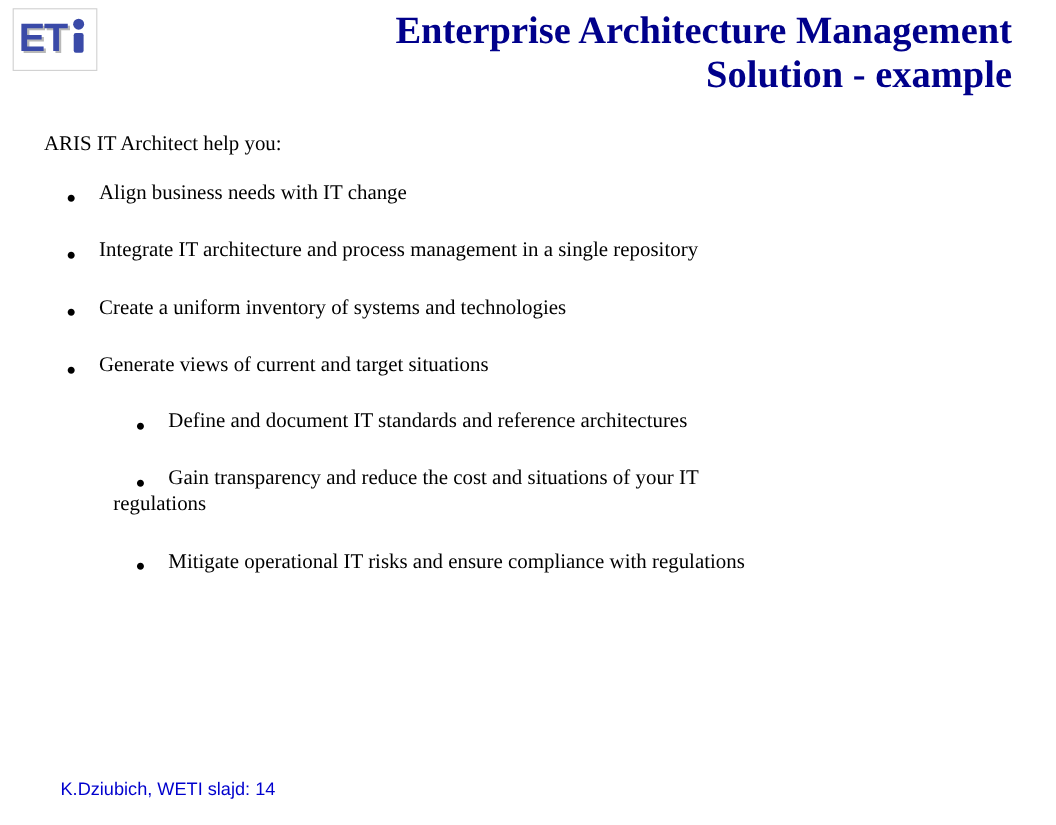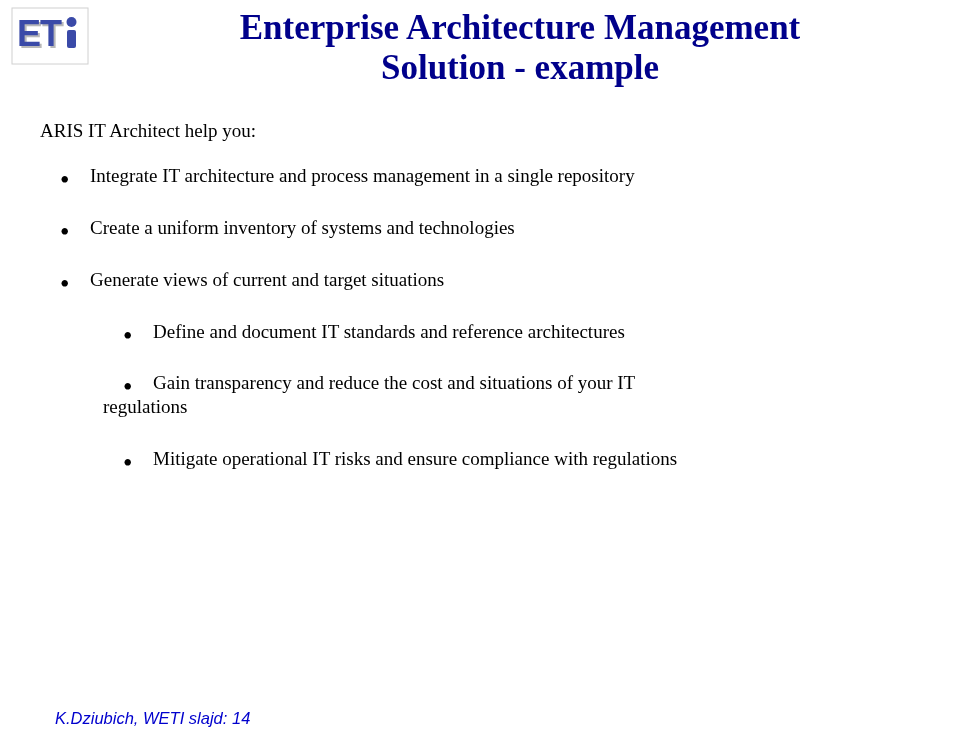--- a/index.html
+++ b/index.html
@@ -16,21 +16,21 @@
       overflow: hidden;
     }
     .logo {
       position: absolute;
       top: 6px;
       left: 10px;
       width: 80px;
       height: 60px;
     }
     .heading {
-      text-align: center;
+      text-align: right;
       color: #00008b;
       font-weight: bold;
       font-size: 35px;
       line-height: 1.15;
       padding-top: 8px;
       padding-left: 120px;
       padding-right: 40px;
     }
     .content {
       padding: 20px 40px 0 40px;
@@ -80,21 +80,20 @@
     .hanging {
       margin-left: -50px;
     }
     .footer {
       position: absolute;
       bottom: 22px;
       left: 55px;
       font-family: Arial, Helvetica, sans-serif;
       font-size: 16.5px;
       color: #0000cd;
-      font-style: italic;
     }
   </style>
 </head>
 <body>
 
 <div class="logo">
   <svg viewBox="0 0 80 60" width="80" height="60">
     <rect x="2" y="2" width="76" height="56" fill="#ffffff" stroke="#d0d0d0" stroke-width="1"></rect>
 
     <text x="9" y="42" font-family="Arial Black, Arial, sans-serif" font-size="36" font-weight="900" fill="#b8b8b8">E</text>
@@ -110,20 +109,21 @@
 
 <div class="heading">
   <span>Enterprise Architecture Management</span><br>
   <span>Solution - example</span>
 </div>
 
 <div class="content">
   <div class="lead">ARIS IT Architect help you:</div>
 
   <ul class="outer">
+    <li><span>Align business needs with IT change</span></li>
     <li><span>Integrate IT architecture and process management in a single repository</span></li>
     <li><span>Create a uniform inventory of systems and technologies</span></li>
     <li>
       <span>Generate views of current and target situations</span>
       <ul class="nested">
         <li><span>Define and document IT standards and reference architectures</span></li>
         <li><span>Gain transparency and reduce the cost and situations of your IT</span><div class="hanging">regulations</div></li>
         <li><span>Mitigate operational IT risks and ensure compliance with regulations</span></li>
       </ul>
     </li>

